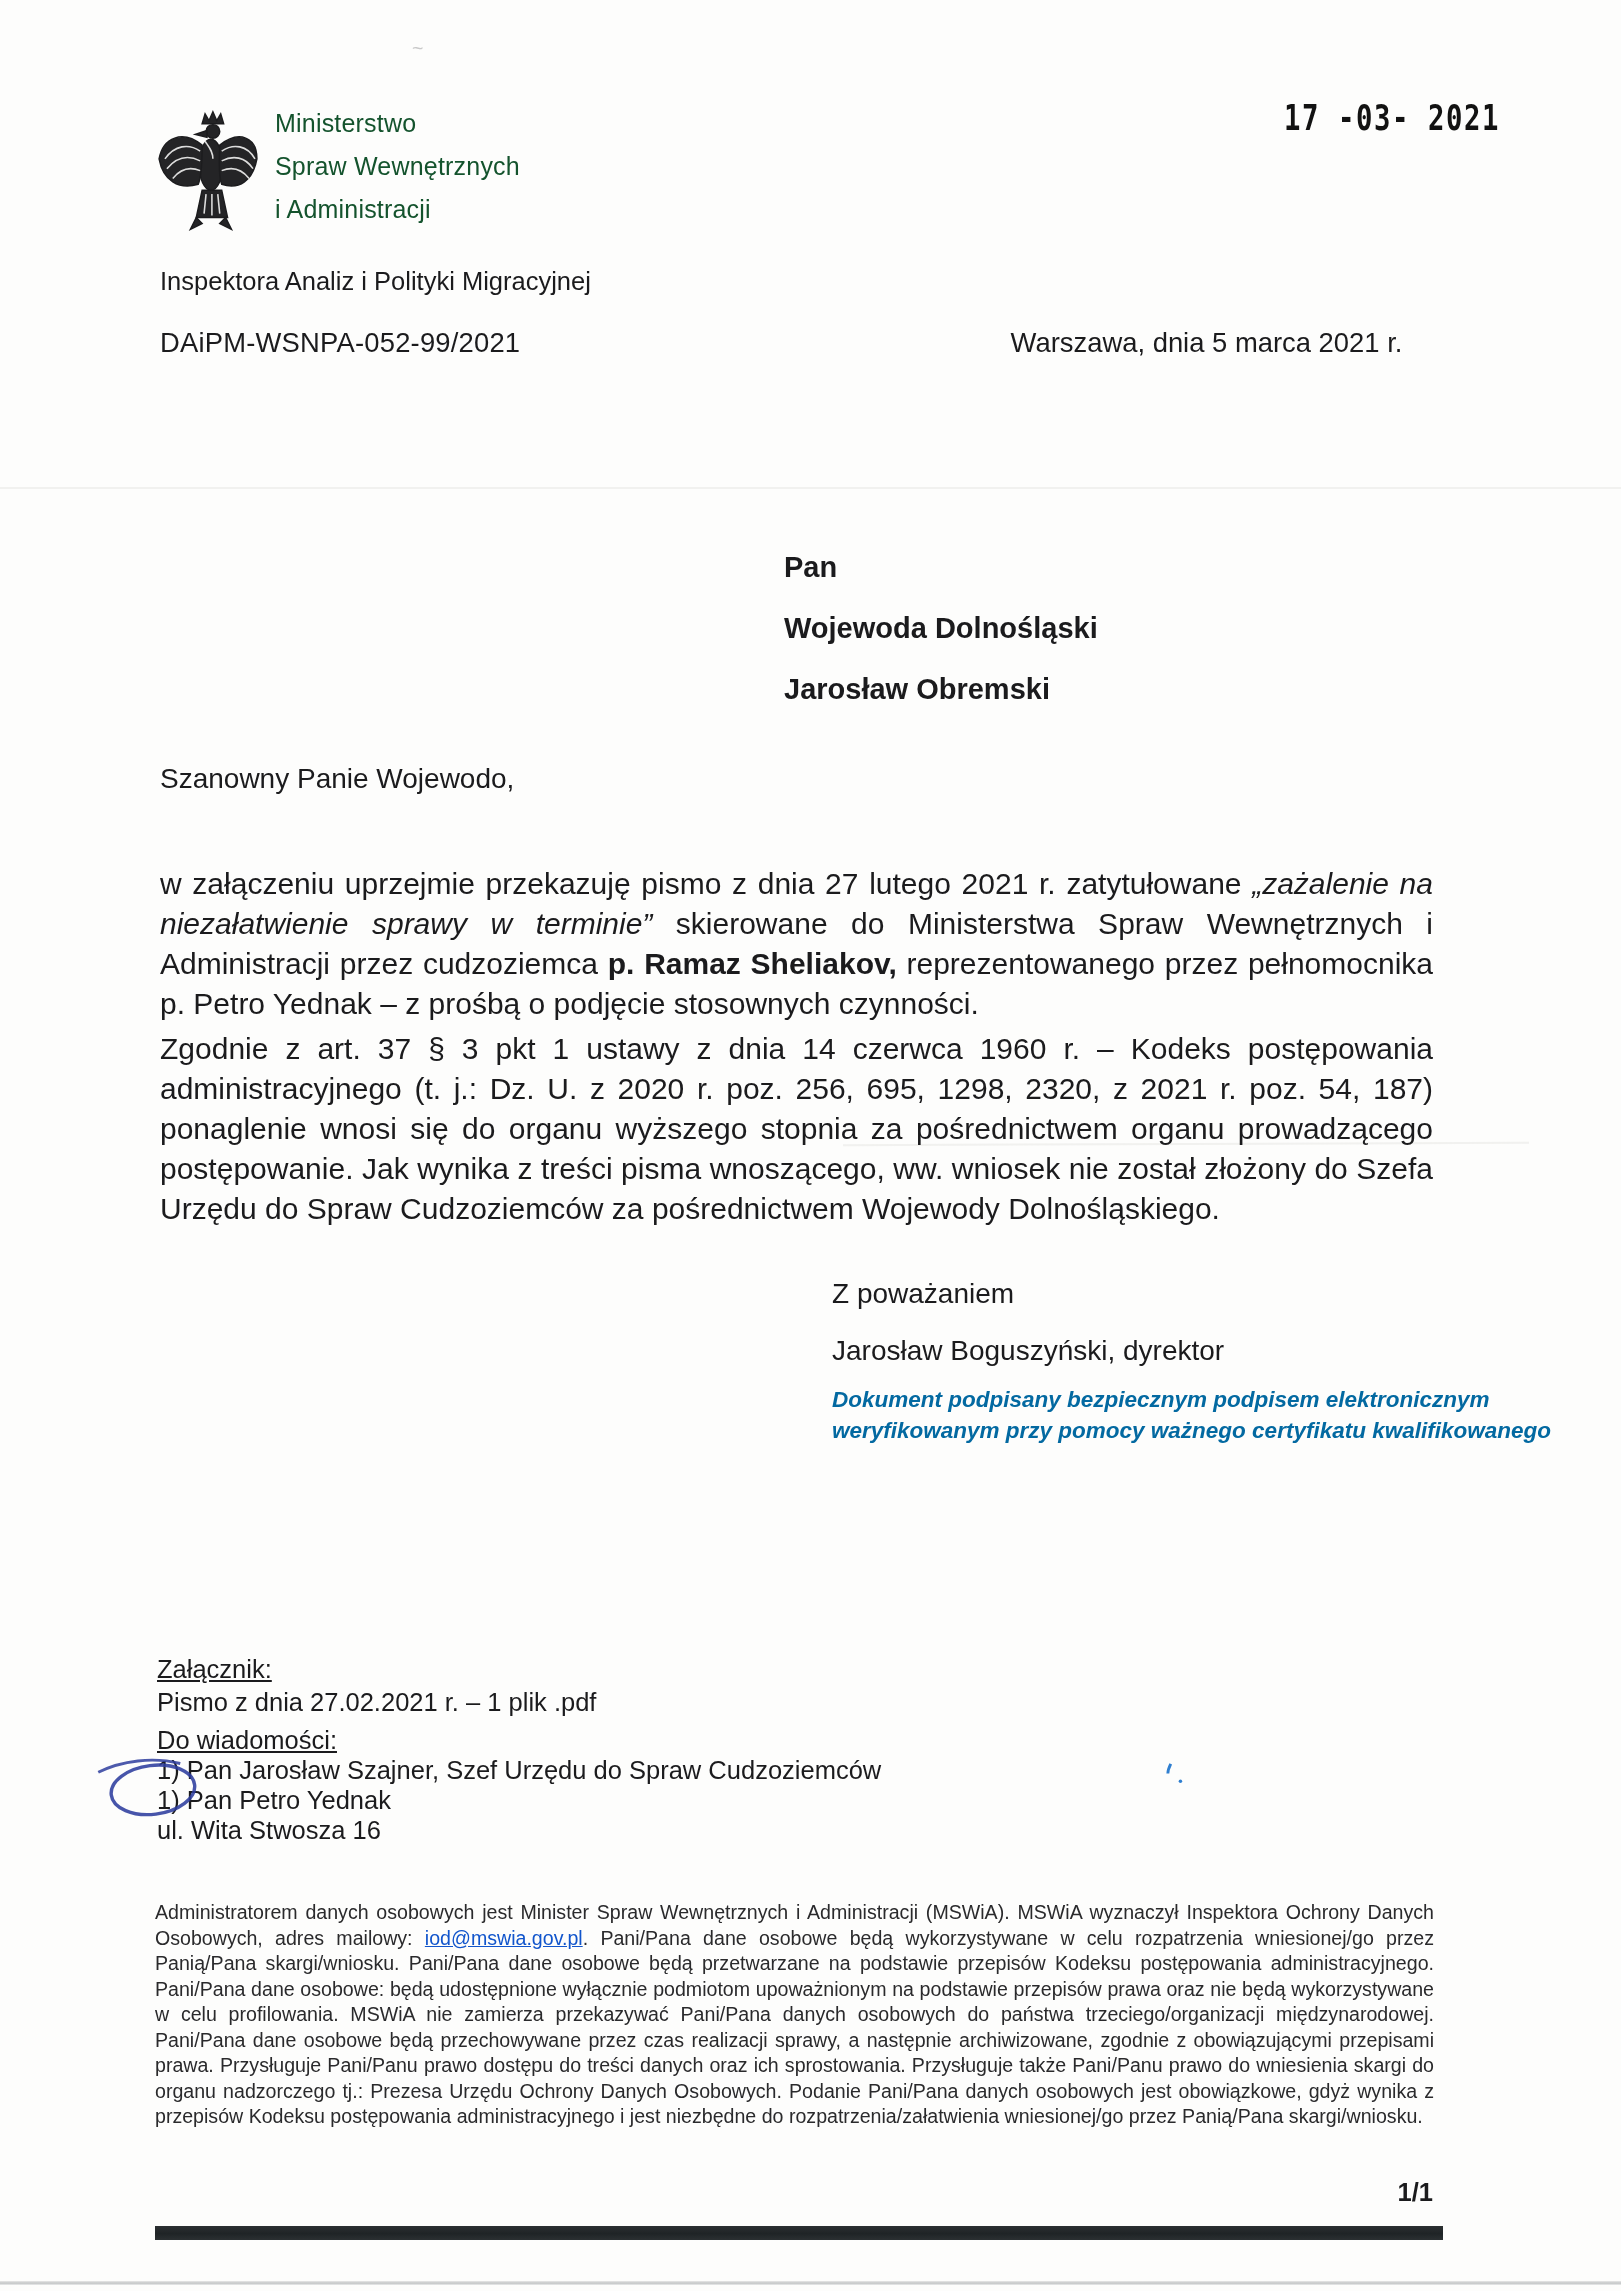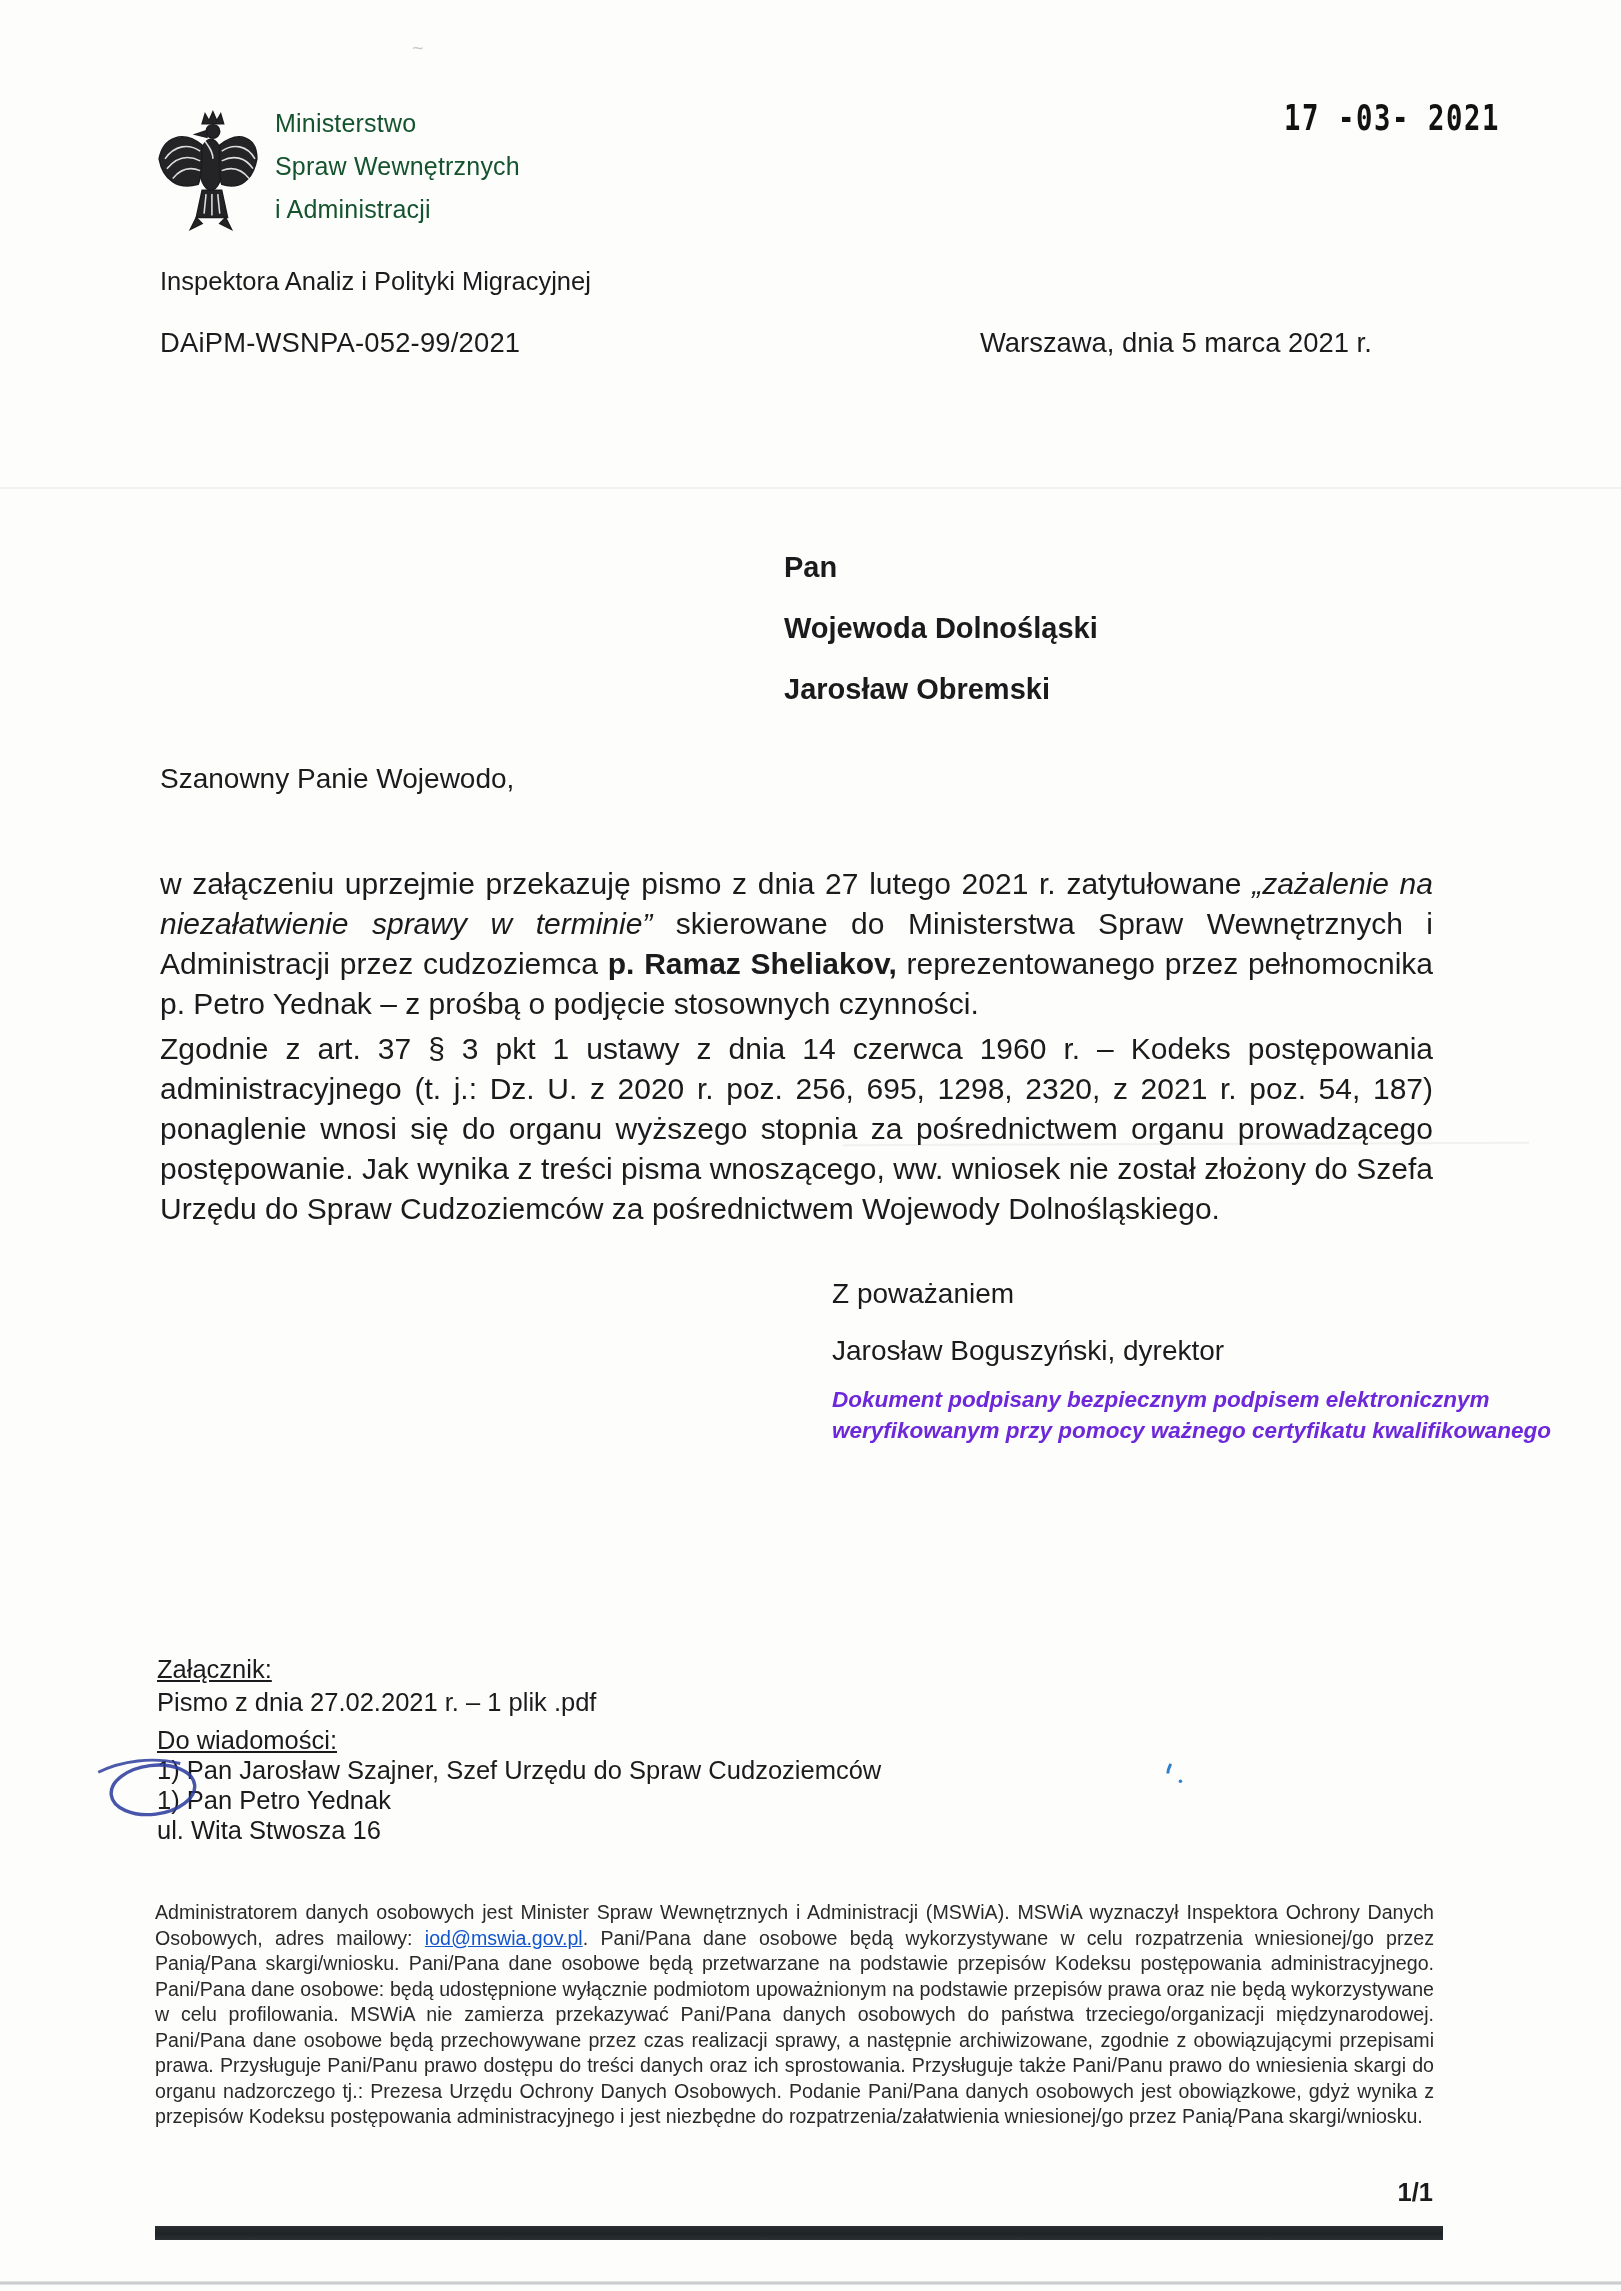--- a/index.html
+++ b/index.html
@@ -17,21 +17,21 @@
   
   .ministry-name{font-size:25px;line-height:43px;color:#14532d;letter-spacing:0.2px;}
   .stamp{
     font-family:"DejaVu Sans Mono",monospace;
     font-size:35px;font-weight:bold;color:#121212;
     letter-spacing:2px;white-space:nowrap;
     transform:scaleX(.78);transform-origin:left top;
   }
   .dept{font-size:25.5px;}
   .refnum{font-size:27.4px;letter-spacing:0.2px;}
-  .place-date{font-size:27.4px;text-align:left;}
+  .place-date{font-size:27.4px;text-align:center;}
   
   .addr{font-size:29px;font-weight:bold;line-height:61px;}
   .salut{font-size:28px;}
   .para{font-size:30px;line-height:40px;text-align:justify;}
   .para .it{font-style:italic;}
   .para .bd{font-weight:bold;}
   .closing-line{font-size:28px;}
   .esign{font-size:22.5px;font-weight:bold;font-style:italic;line-height:31px;white-space:nowrap;}
   .small-block{font-size:25.5px;line-height:30px;}
   .u{text-decoration:underline;}
@@ -98,21 +98,21 @@
   </div>
 
   <div class="abs salut" style="left:160px;top:763px;">Szanowny Panie Wojewodo,</div>
 
   <div class="abs para" style="left:160px;top:864px;width:1273px;"><span>w załączeniu uprzejmie przekazuję pismo z dnia 27 lutego 2021 r. zatytułowane </span><span class="it">„zażalenie na niezałatwienie sprawy w terminie”</span><span> skierowane do Ministerstwa Spraw Wewnętrznych i Administracji przez cudzoziemca </span><span class="bd">p. Ramaz Sheliakov,</span><span> reprezentowanego przez pełnomocnika p. Petro Yednak – z prośbą o podjęcie stosownych czynności.</span></div>
 
   <div class="abs para" style="left:160px;top:1029px;width:1273px;">Zgodnie z art. 37 § 3 pkt 1 ustawy z dnia 14 czerwca 1960 r. – Kodeks postępowania administracyjnego (t. j.: Dz. U. z 2020 r. poz. 256, 695, 1298, 2320, z 2021 r. poz. 54, 187) ponaglenie wnosi się do organu wyższego stopnia za pośrednictwem organu prowadzącego postępowanie. Jak wynika z treści pisma wnoszącego, ww. wniosek nie został złożony do Szefa Urzędu do Spraw Cudzoziemców za pośrednictwem Wojewody Dolnośląskiego.</div>
 
   <div class="abs closing-line" style="left:832px;top:1278px;">Z poważaniem</div>
   <div class="abs closing-line" style="left:832px;top:1335px;text-align:center;">Jarosław Boguszyński, dyrektor</div>
-  <div class="abs esign" style="left:832px;top:1384px;color:#6d28d9;">
+  <div class="abs esign" style="left:832px;top:1384px;color:#0369a1;">
     <div>Dokument podpisany bezpiecznym podpisem elektronicznym</div>
     <div>weryfikowanym przy pomocy ważnego certyfikatu kwalifikowanego</div>
   </div>
 
   <div class="abs small-block u" style="left:157px;top:1654px;">Załącznik:</div>
   <div class="abs small-block" style="left:157px;top:1687px;">Pismo z dnia 27.02.2021 r. – 1 plik .pdf</div>
 
   <div class="abs small-block u" style="left:157px;top:1725px;">Do wiadomości:</div>
   <div class="abs small-block" style="left:157px;top:1755px;">
     <div>1) Pan Jarosław Szajner, Szef Urzędu do Spraw Cudzoziemców</div>

